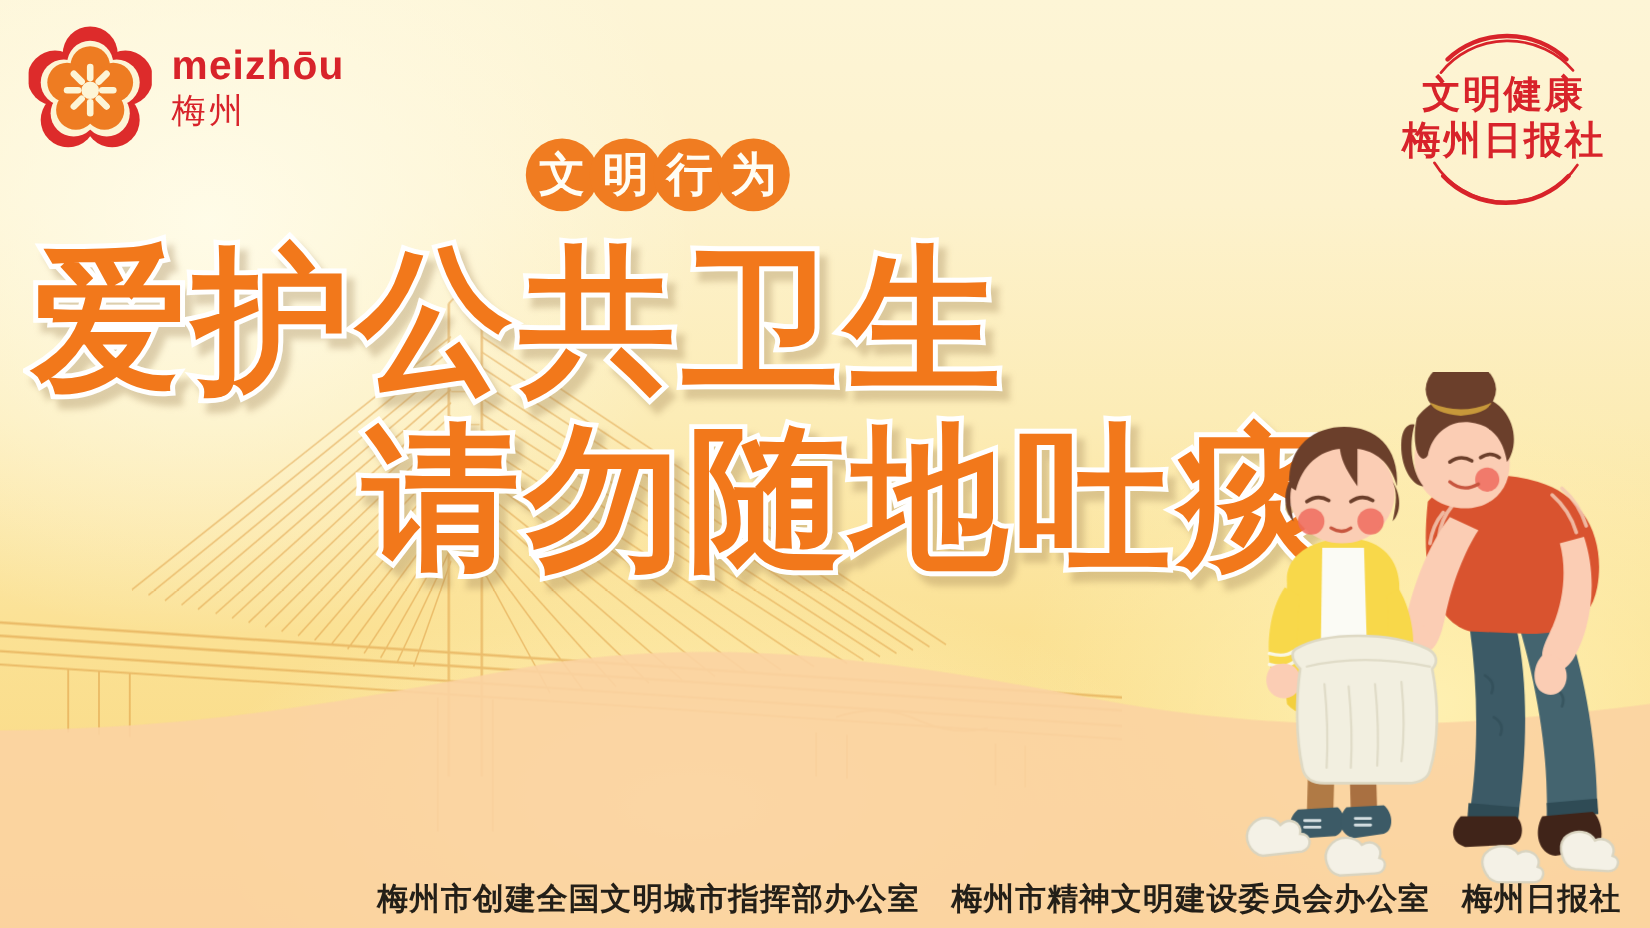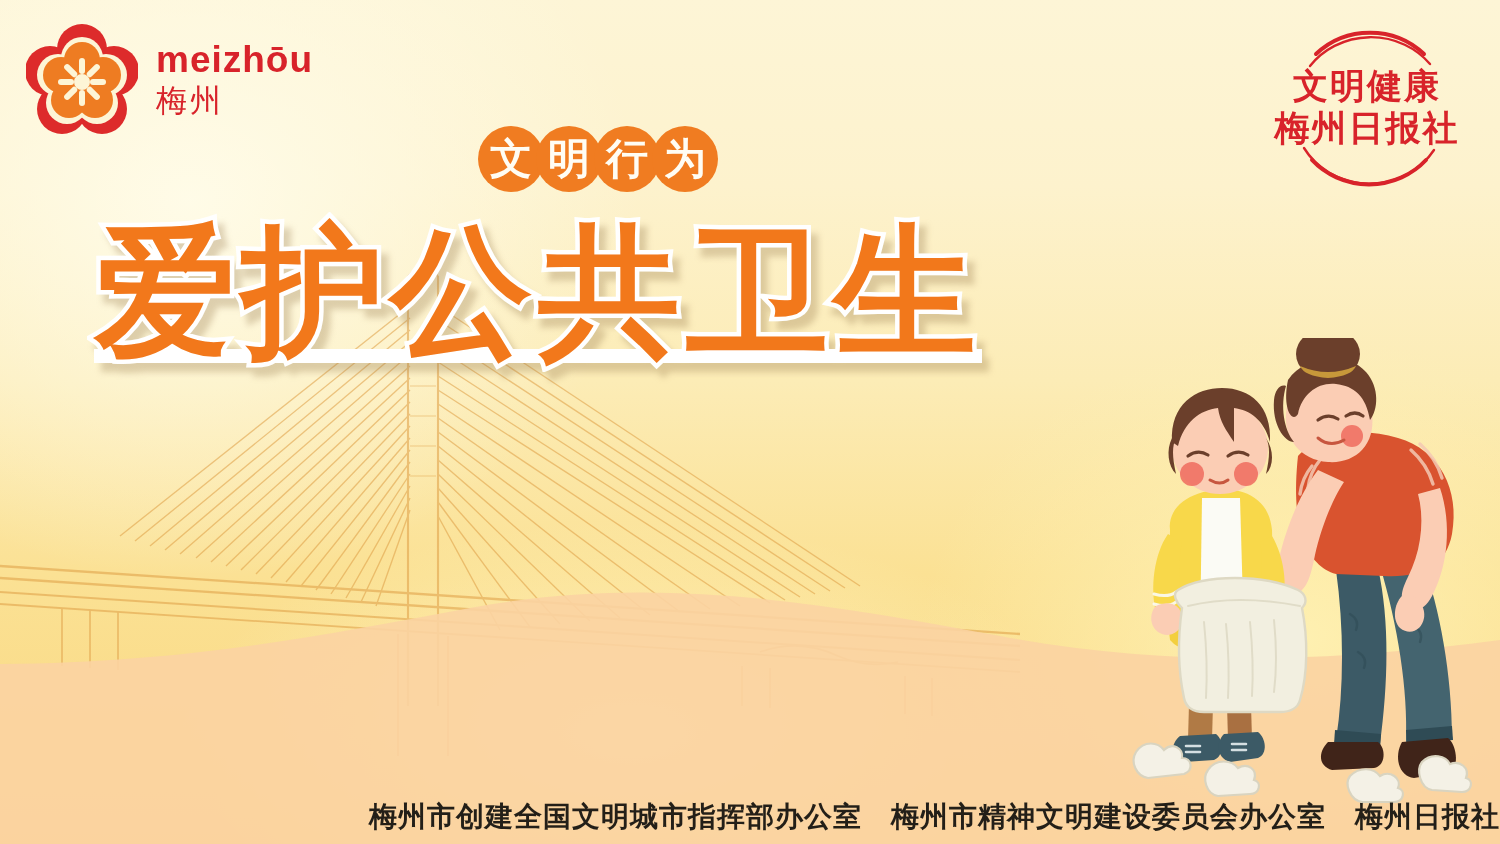--- a/index.html
+++ b/index.html
@@ -49,29 +49,29 @@
     color:#fffdf4;font-size:42px;font-weight:bold;margin-right:-8px;}
 
   
   .headline{position:absolute;left:0;top:208px;width:1230px;}
   .hl-line{
     font-size:142px;font-weight:bold;color:#f2781b;letter-spacing:6px;
     line-height:1.18;white-space:nowrap;
     -webkit-text-stroke:9px #ffffff;paint-order:stroke fill;
     filter:drop-shadow(7px 9px 3px rgba(155,125,80,.33));
   }
-  .hl-1{padding-left:94px;text-decoration:underline;}
+  .hl-1{padding-left:28px;}
   .hl-2{padding-left:330px;margin-top:-6px;}
 
   
   .illus{position:absolute;right:6px;bottom:36px;width:372px;height:470px;}
 
   
   .footer{position:absolute;left:0;bottom:8px;width:1500px;
-    text-align:right;box-sizing:border-box;}
+    text-align:right;padding-right:26px;box-sizing:border-box;}
   .footer-txt{font-size:28px;font-weight:bold;color:#231f18;letter-spacing:1px;white-space:nowrap;}
 </style>
 </head>
 <body>
 
 <div id="poster">
 
   <div class="glow glow-a"></div>
   <div class="glow glow-b"></div>
   <div class="glow glow-c"></div>
@@ -210,20 +210,21 @@
 
   <div class="badge">
     <span class="badge-ch">文</span>
     <span class="badge-ch">明</span>
     <span class="badge-ch">行</span>
     <span class="badge-ch">为</span>
   </div>
 
   <div class="headline">
     <div class="hl-line hl-1">爱护公共卫生</div>
+    <div class="hl-line hl-2">请勿随地吐痰</div>
   </div>
 
   <svg class="illus" viewBox="0 0 372 470">
     <defs>
       <clipPath id="bagClip">
           <path d="M78 250 L180 250 L176 360 L84 360 Z"></path>
         </clipPath>
     </defs>
 
     <path d="M214 232 C 222 290, 222 350, 214 402 L258 406 C 266 346, 268 284, 256 230 Z" fill="#3c5a66"></path>

